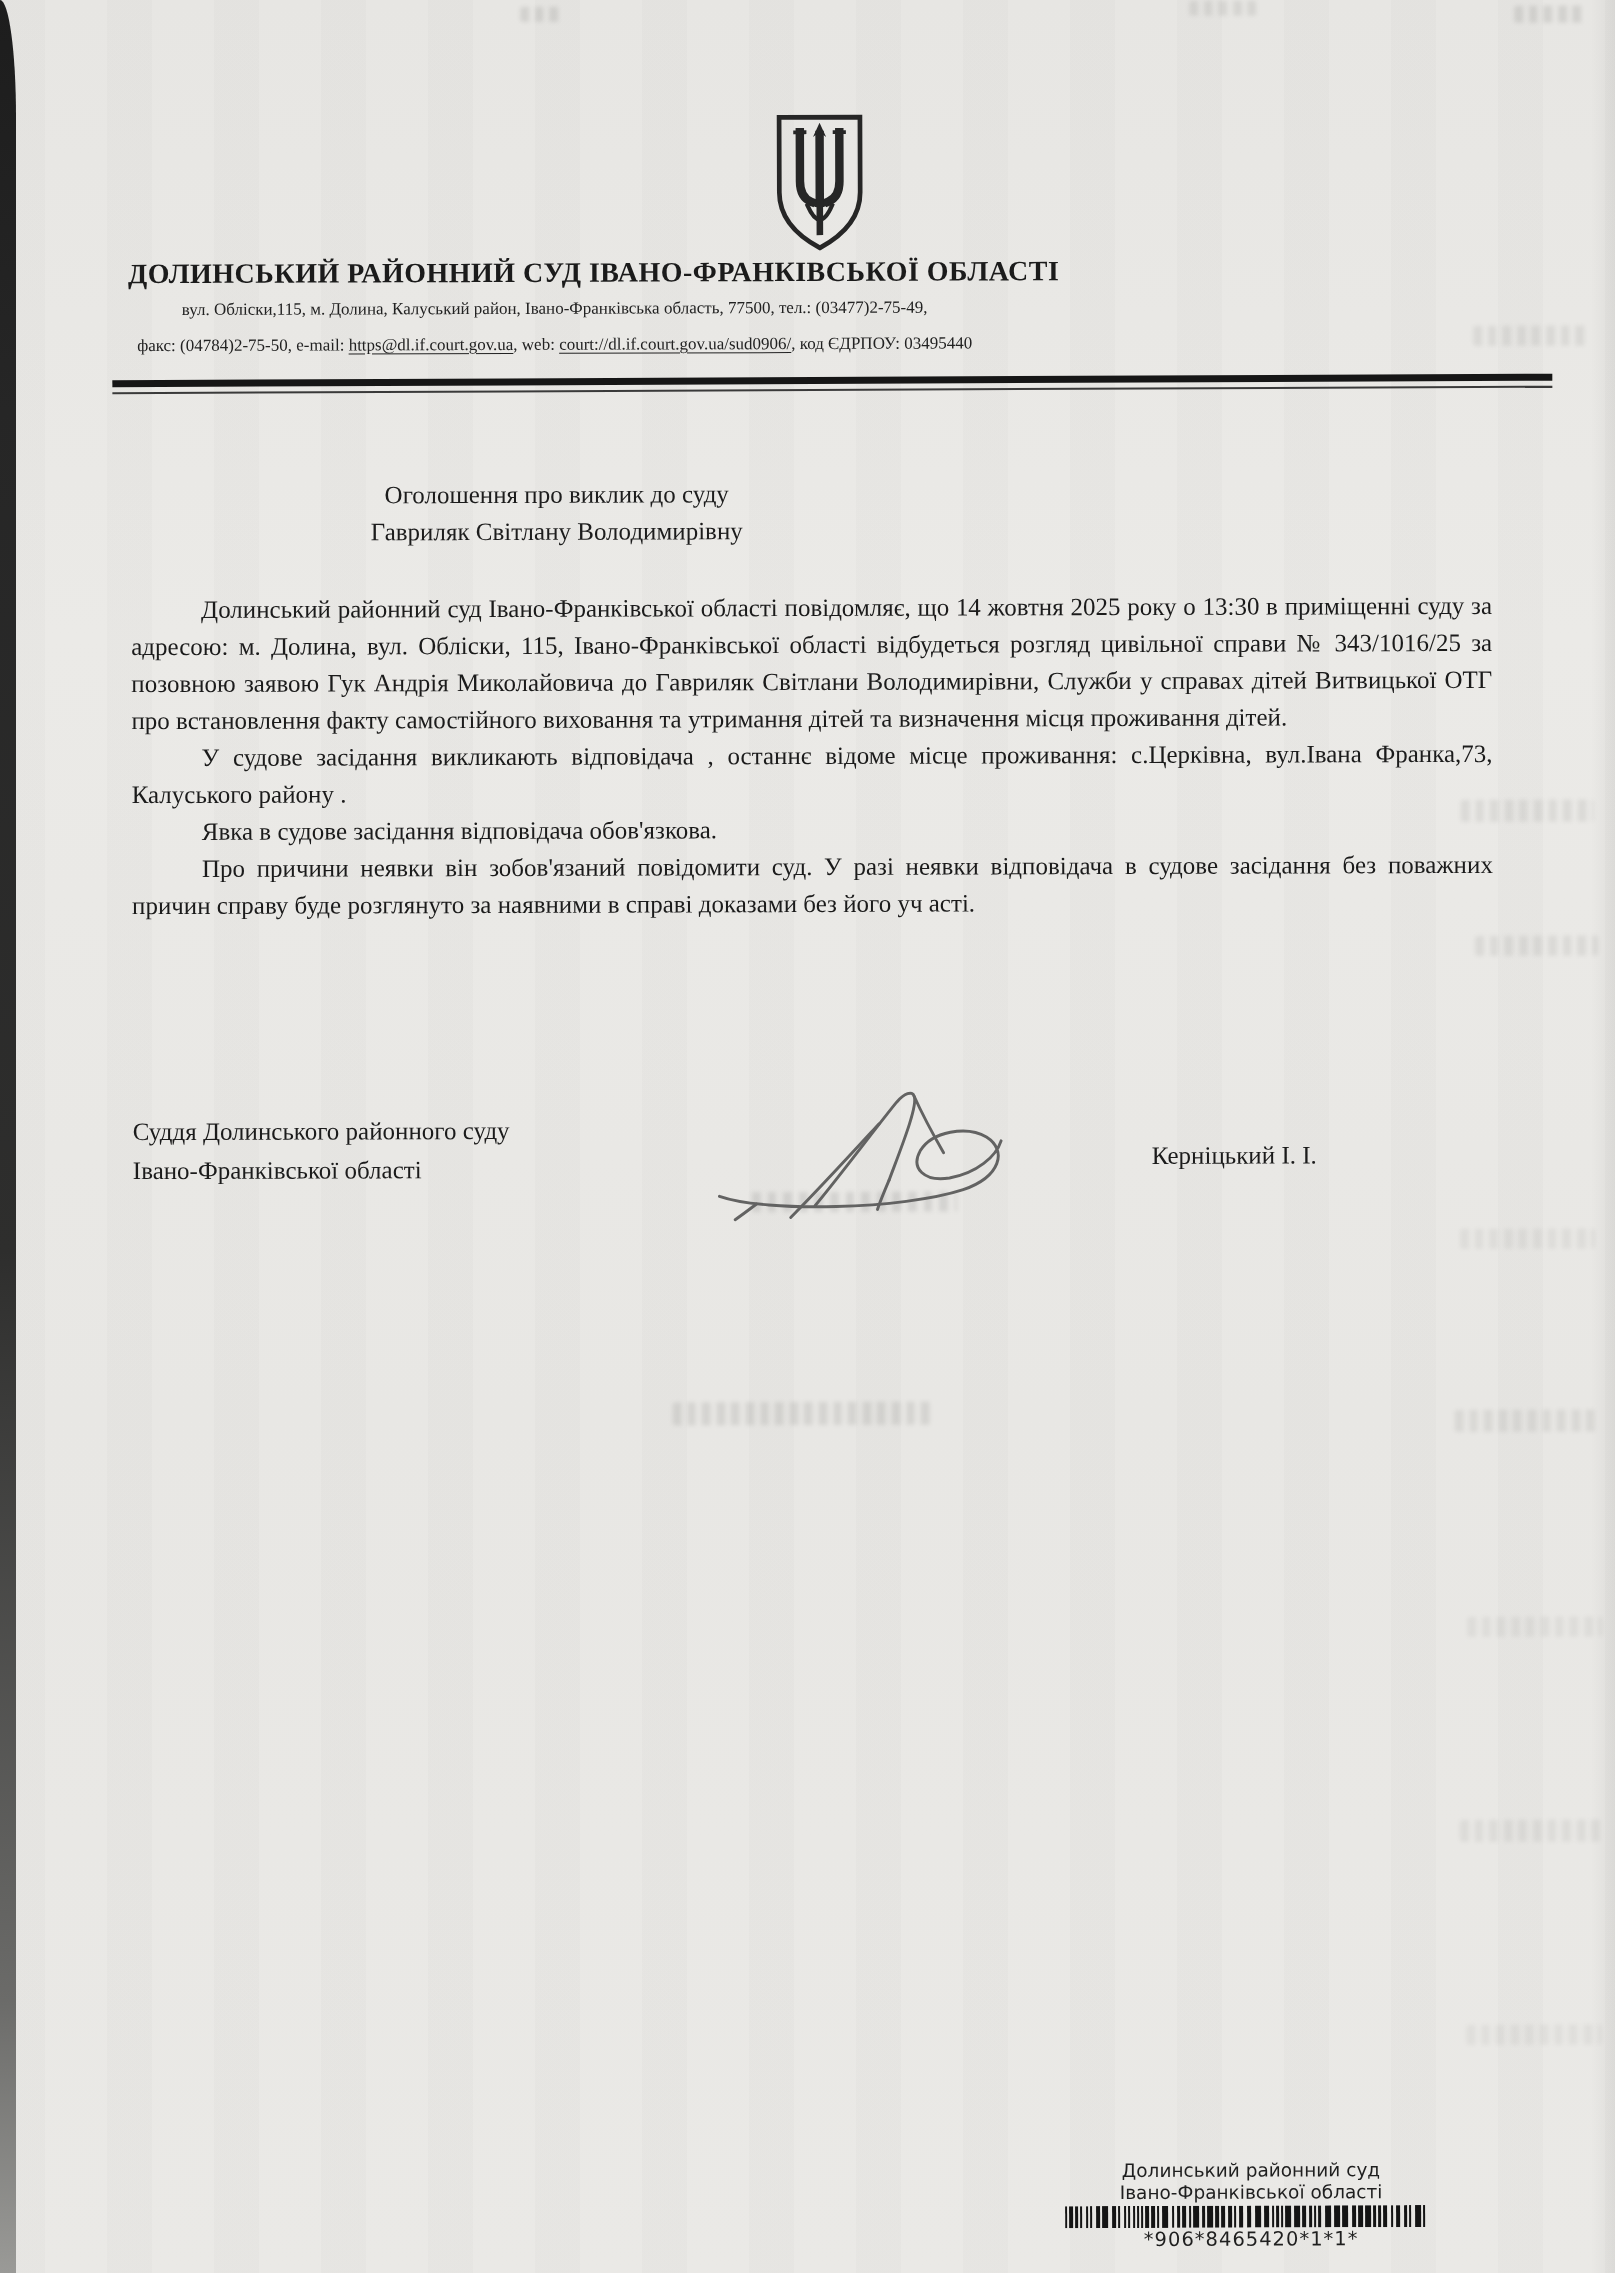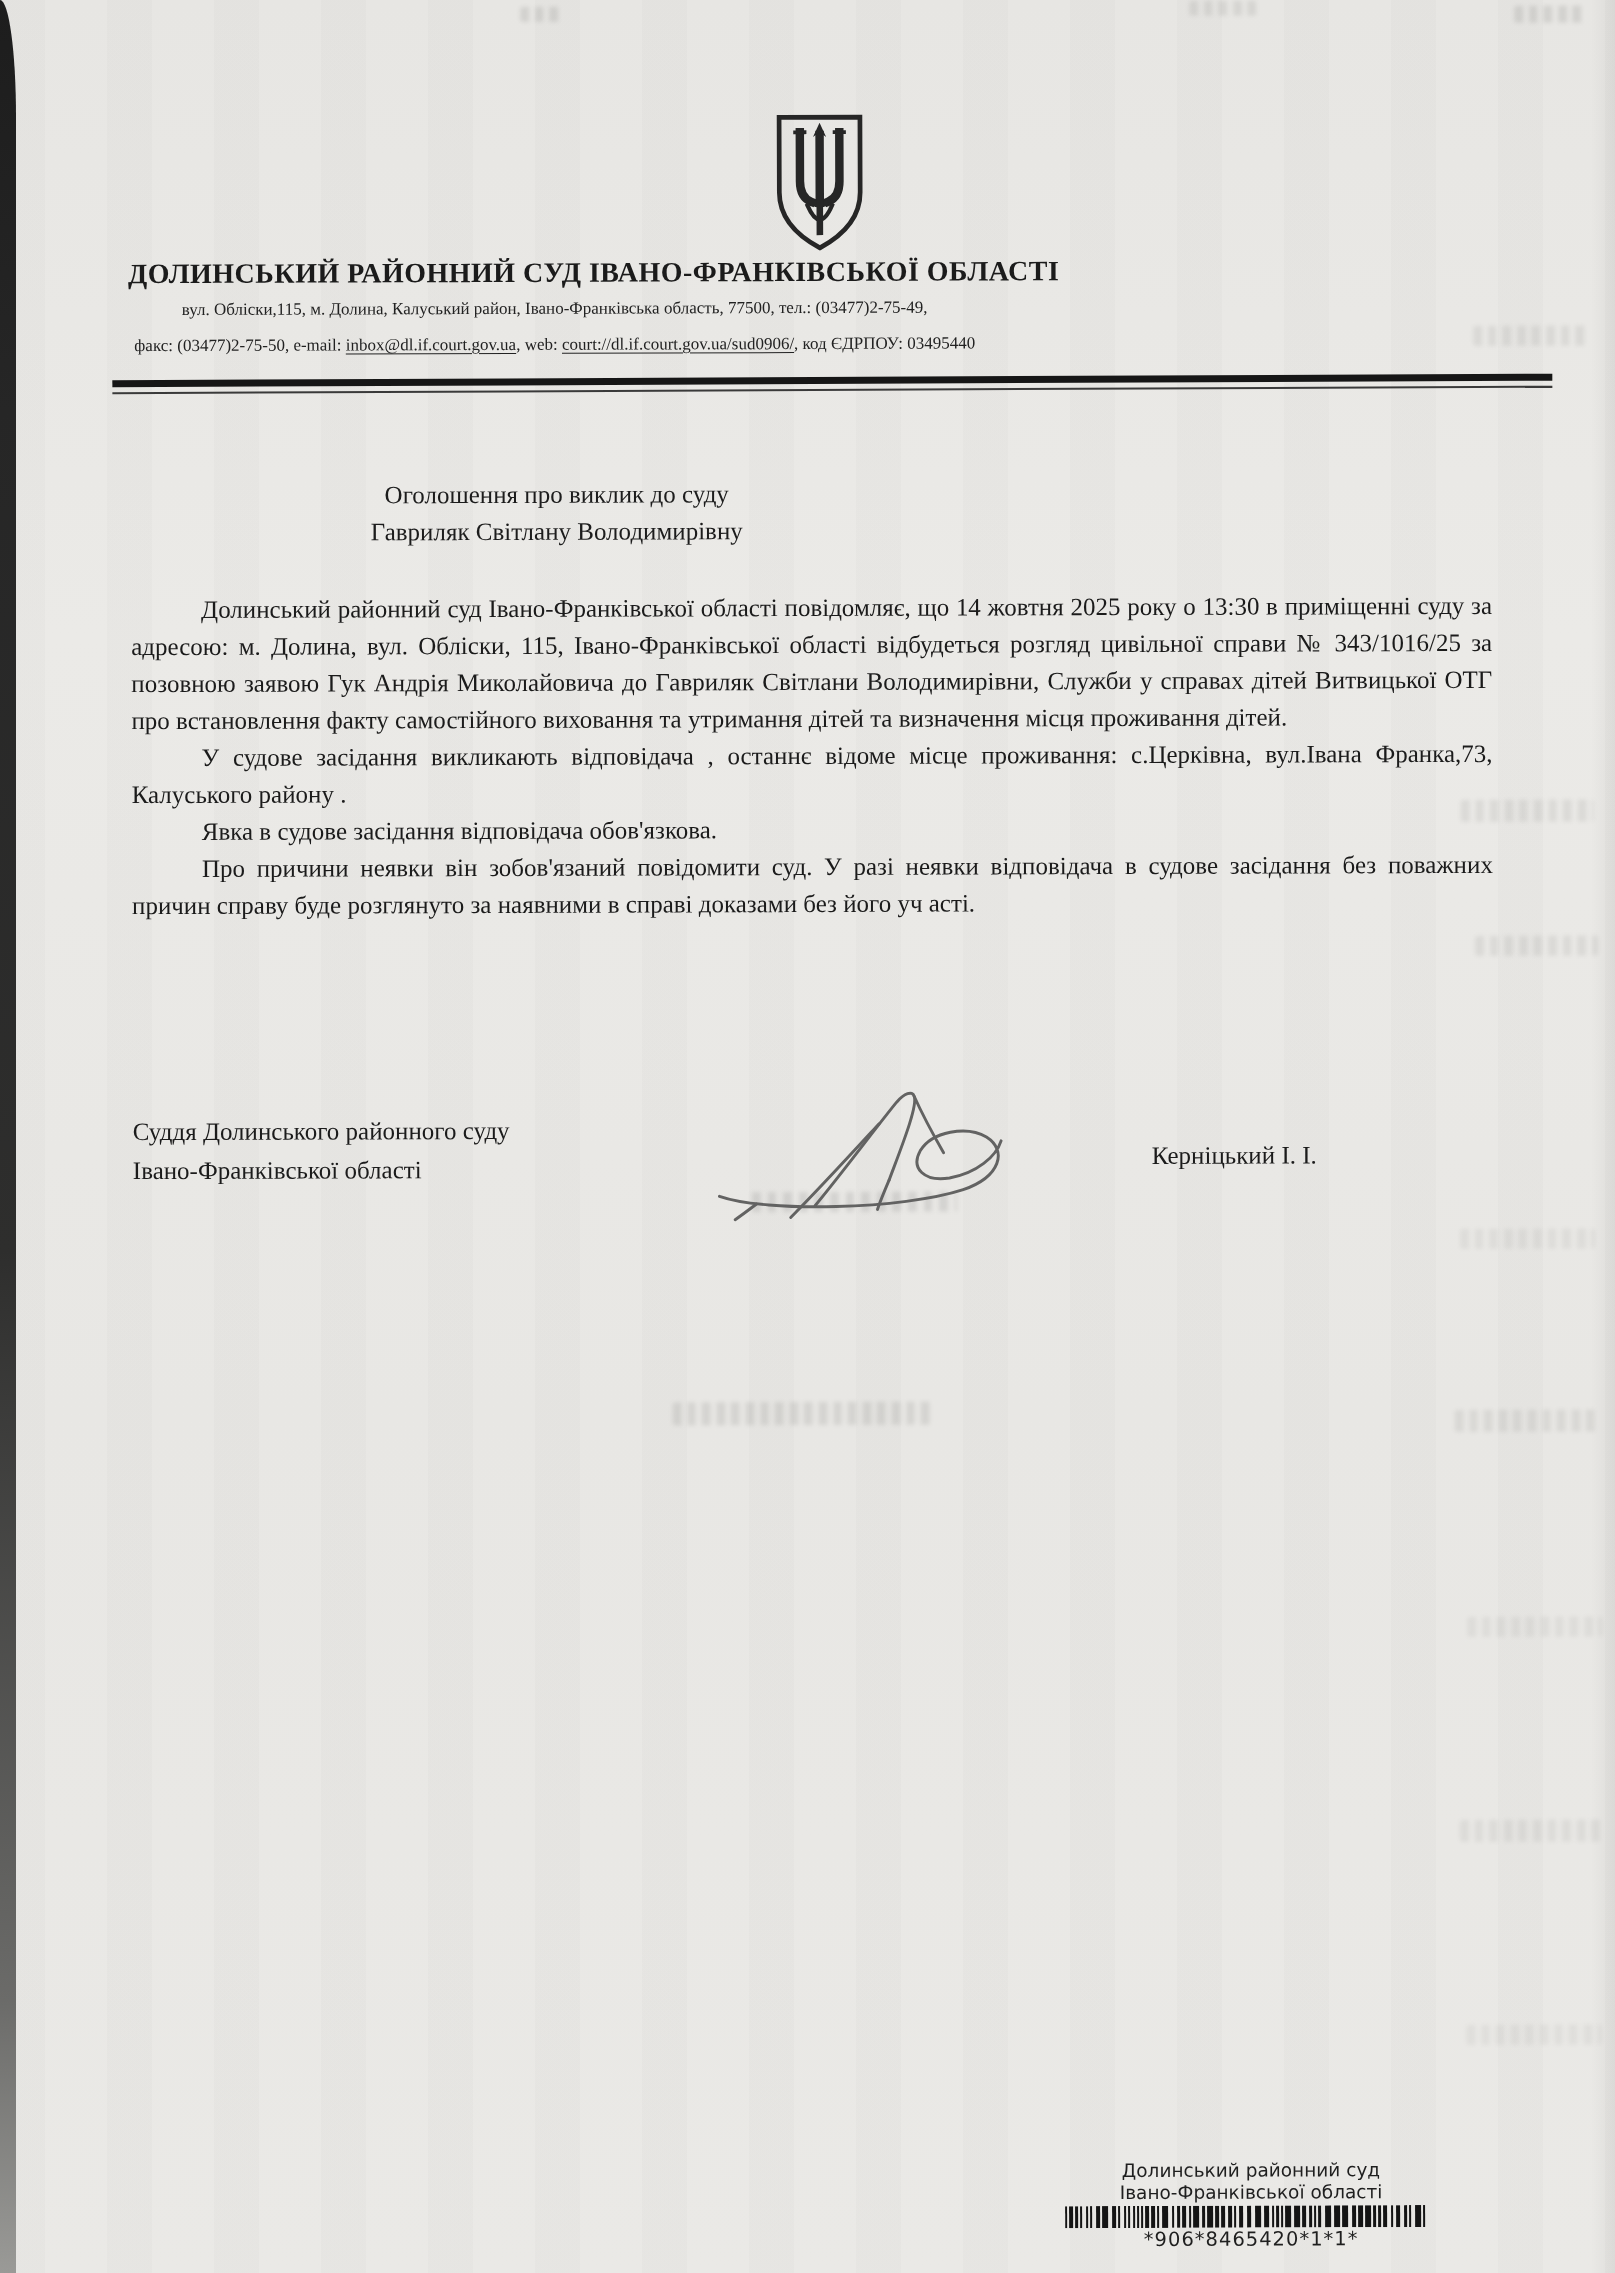--- a/index.html
+++ b/index.html
@@ -116,21 +116,21 @@
           <path d="M41 95 Q50 101 59 95" stroke-width="6"></path>
           <path d="M50 96 V127" stroke-width="7"></path>
           <path d="M37 99 Q50 129 63 99" stroke-width="4.5"></path>
         </g>
       </svg>
     </div>
 
     <div class="court-name">ДОЛИНСЬКИЙ РАЙОННИЙ СУД  ІВАНО-ФРАНКІВСЬКОЇ ОБЛАСТІ</div>
     <div class="addr addr1">вул. Обліски,115, м. Долина, Калуський район, Івано-Франківська область, 77500, тел.: (03477)2-75-49,</div>
     <div class="addr addr2">
-      <span>факс: (03477)2-75-50, e-mail: </span><span class="u">inbox@dl.if.court.gov.ua</span><span>, web: </span><span class="u">court://dl.if.court.gov.ua/sud0906/</span><span>, код ЄДРПОУ:  03495440</span>
+      <span>факс: (04784)2-75-50, e-mail: </span><span class="u">https@dl.if.court.gov.ua</span><span>, web: </span><span class="u">court://dl.if.court.gov.ua/sud0906/</span><span>, код ЄДРПОУ:  03495440</span>
     </div>
     <div class="rule-thick"></div>
     <div class="rule-thin"></div>
 
     <div class="doc-title">
       <div>Оголошення про виклик до суду</div>
       <div>Гавриляк Світлану Володимирівну</div>
     </div>
 
     <div class="body-text">

